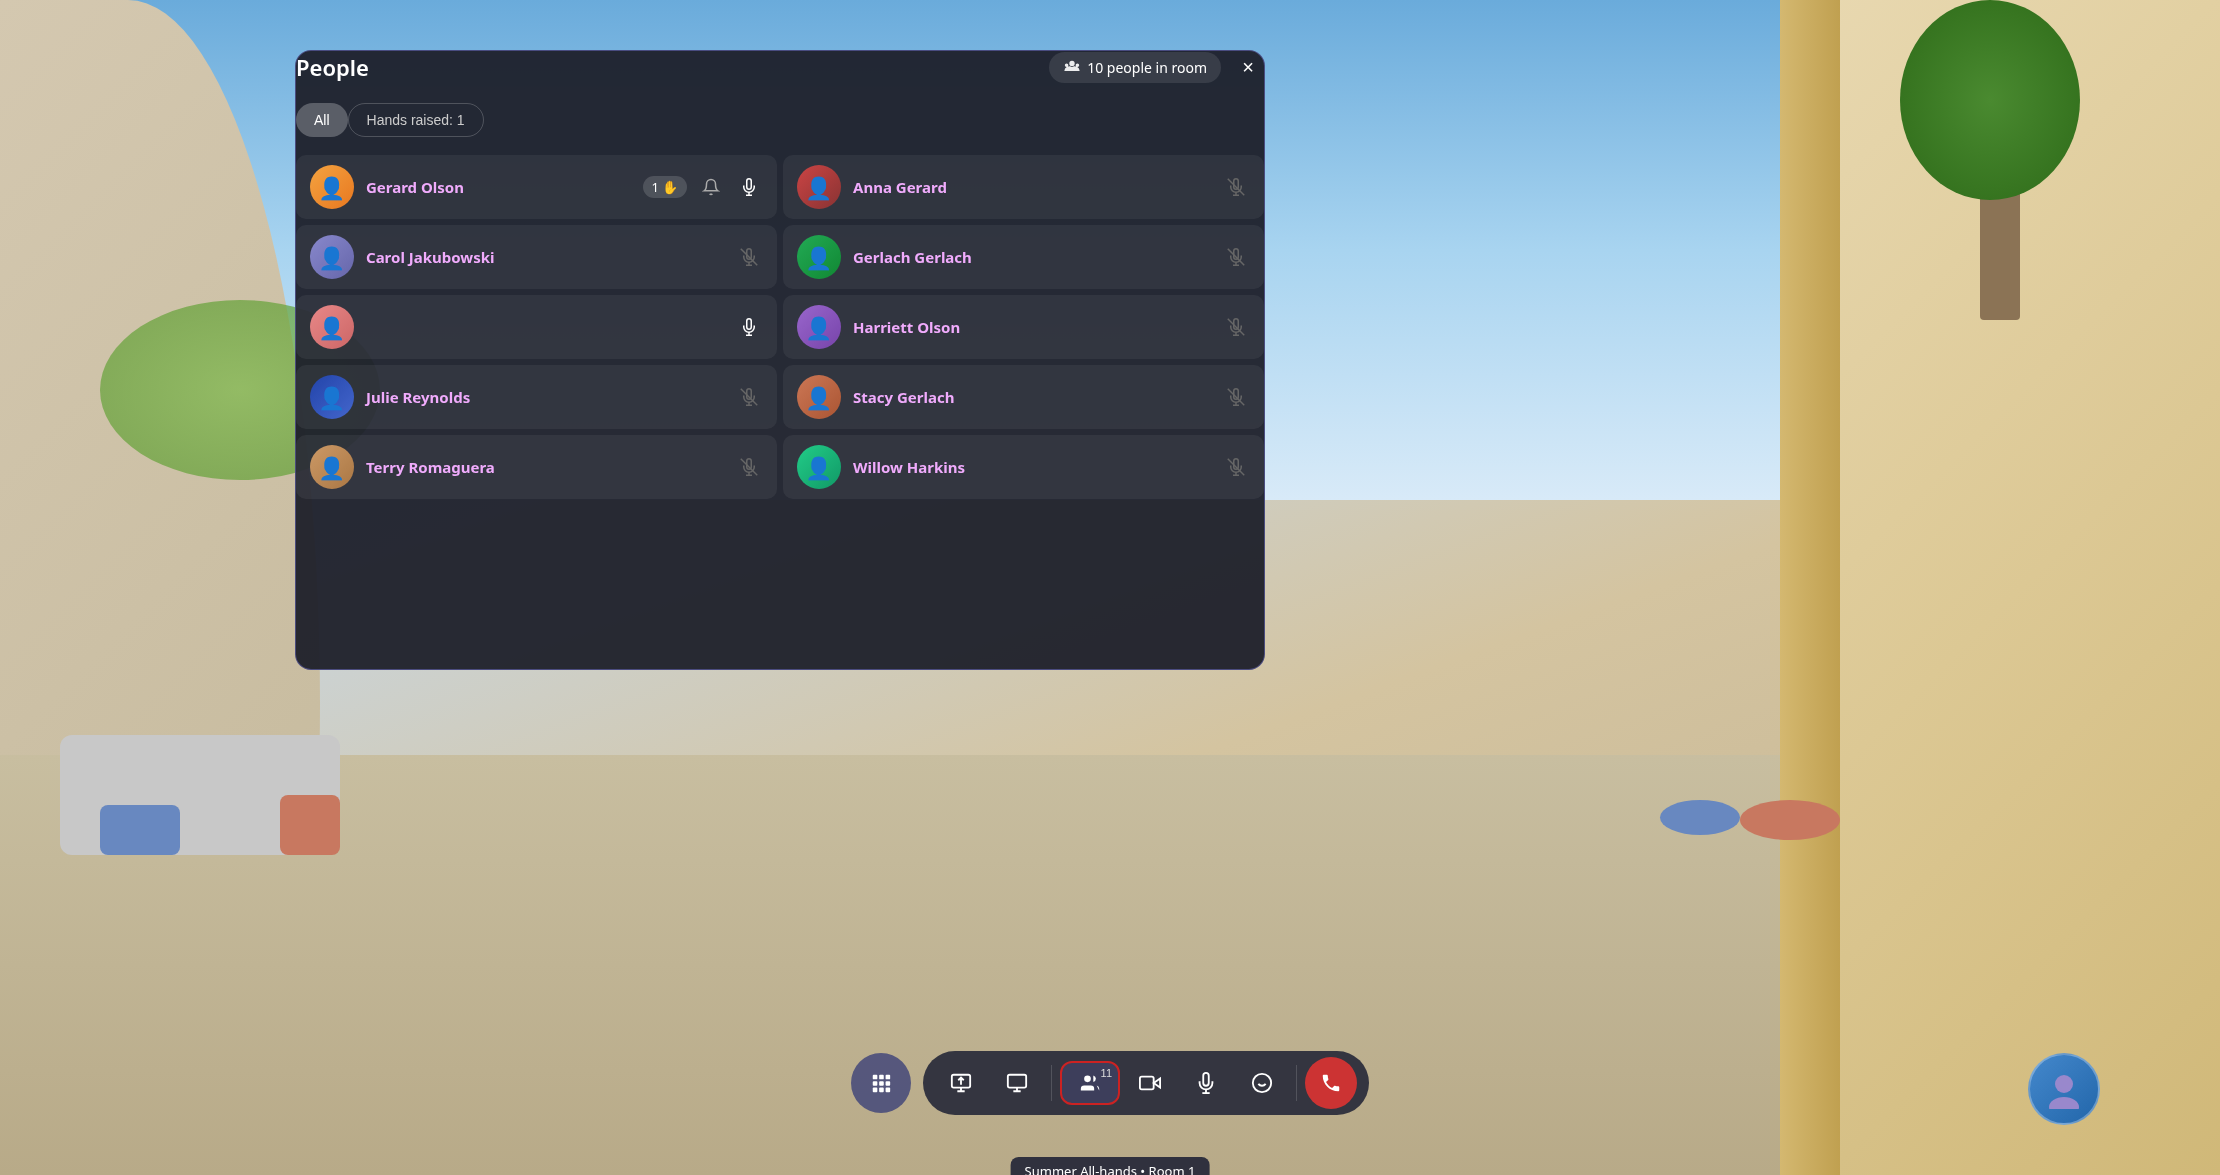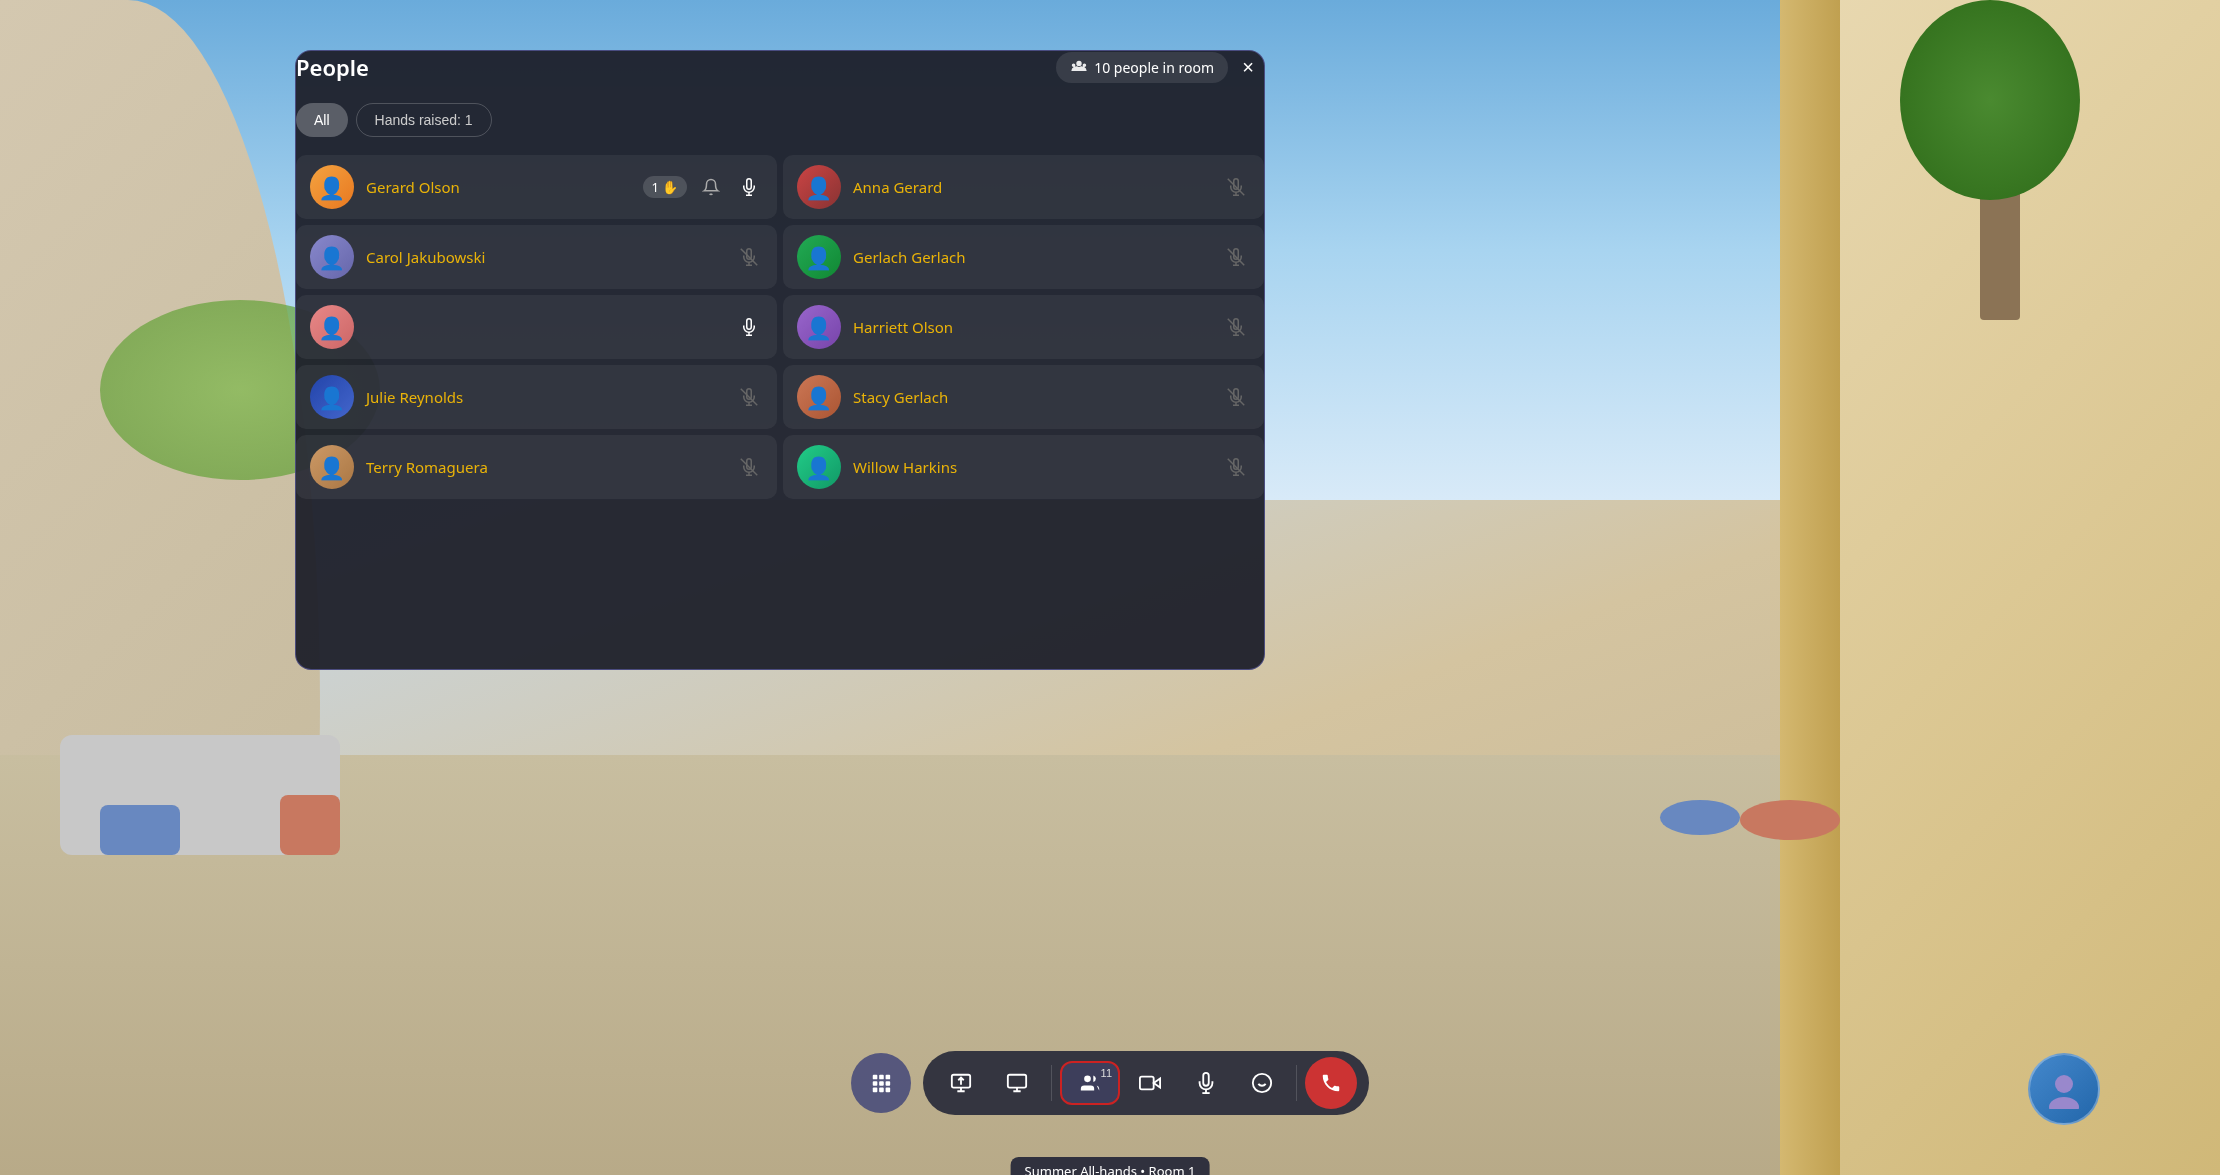--- a/index.html
+++ b/index.html
@@ -136,21 +136,21 @@
 
     .panel-title {
       font-size: 22px;
       font-weight: 600;
       color: #ffffff;
     }
 
     .panel-header-right {
       display: flex;
       align-items: center;
-      gap: 4px;
+      gap: 11px;
     }
 
     .people-count-badge {
       display: flex;
       align-items: center;
       gap: 6px;
       background: rgba(255,255,255,0.1);
       border-radius: 20px;
       padding: 6px 14px;
       font-size: 14px;
@@ -173,21 +173,20 @@
       height: 32px;
       display: flex;
       align-items: center;
       justify-content: center;
       border-radius: 4px;
     }
 
     
     .filter-tabs {
       display: flex;
-      gap: 8px;
       margin-bottom: 18px;
     }
 
     .filter-tab {
       padding: 8px 18px;
       border-radius: 20px;
       font-size: 14px;
       font-weight: 500;
       cursor: pointer;
       border: none;
@@ -232,22 +231,22 @@
       align-items: center;
       justify-content: center;
     }
 
     .person-info {
       flex: 1;
     }
 
     .person-name {
       font-size: 15px;
-      font-weight: 400;
-      color: #eab308;
+      font-weight: 700;
+      color: #f0abfc;
     }
 
     .person-role {
       font-size: 12px;
       color: #aaa;
       margin-top: 1px;
     }
 
     .person-icons {
       display: flex;

